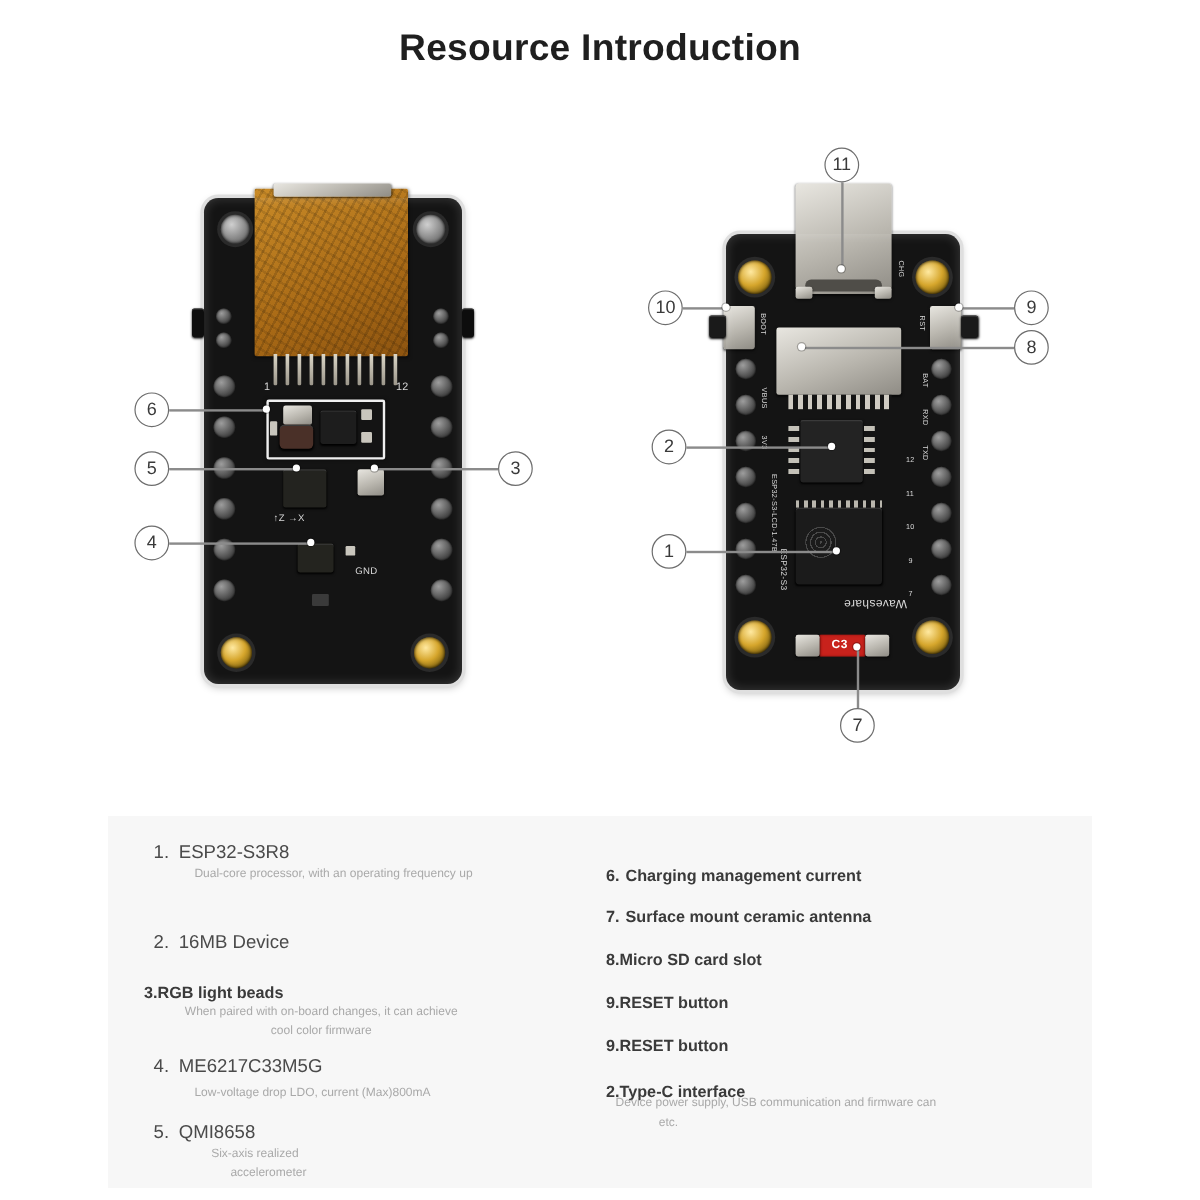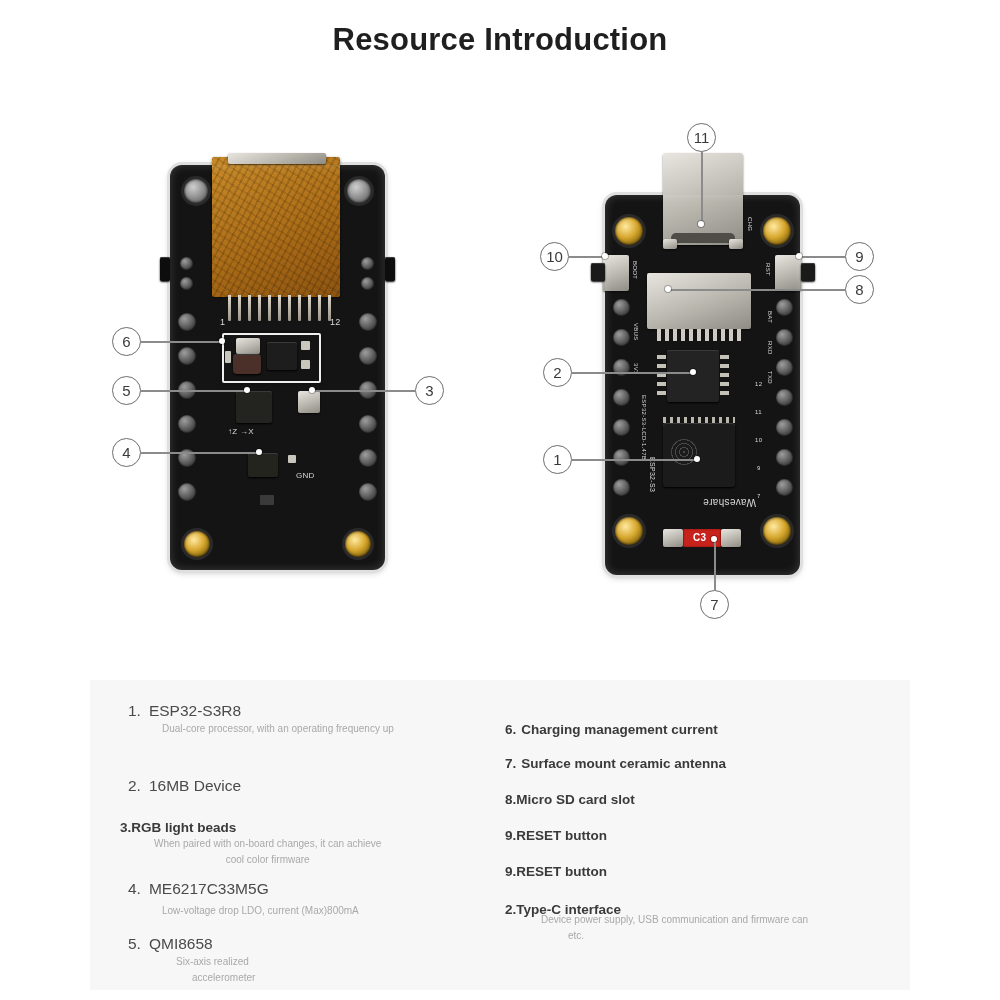--- a/index.html
+++ b/index.html
@@ -377,17 +377,17 @@
         <span class="ttl bold">9.</span>
         <span class="ttl bold">RESET button</span>
       </div>
     </div>
 
     <div class="item" style="top:222px;left:0;">
       <div style="display:flex;align-items:baseline;">
         <span class="ttl bold">2.</span>
         <span class="ttl bold">Type-C interface</span>
       </div>
-      <div class="sub" style="margin-top:-4px;margin-left:36px;">Device power supply, USB communication and firmware can</div>
-      <div class="sub" style="margin-left:63px;">etc.</div>
+      <div class="sub" style="margin-top:-4px;margin-left:8px;">Device power supply, USB communication and firmware can</div>
+      <div class="sub" style="margin-left:44px;">etc.</div>
     </div>
   </div>
 </div>
 
 </body></html>

